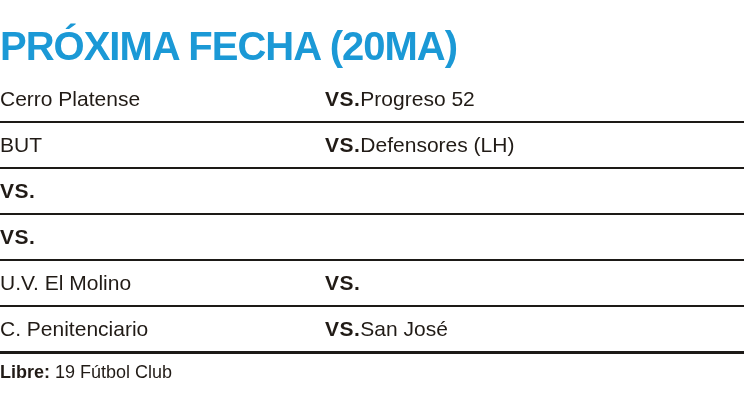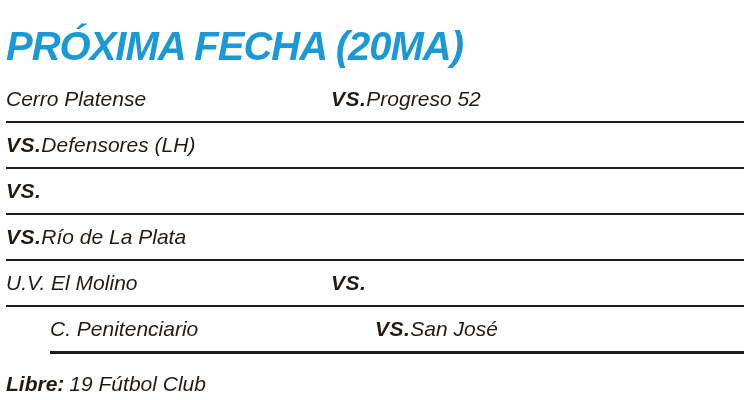--- a/index.html
+++ b/index.html
@@ -15,24 +15,23 @@
     color: #211b16;
   }
   .clip {
     position: relative;
     width: 750px;
     height: 400px;
     background: #ffffff;
   }
   .inner {
     position: absolute;
-    left: 6px;
+    left: 0;
     right: 6px;
     top: 0;
-    font-style: italic;
   }
   .title {
     margin: 22px 0 0 0;
     font-size: 40px;
     line-height: 48px;
     font-weight: 700;
     letter-spacing: -1px;
     color: #1b99d6;
     white-space: nowrap;
   }
@@ -41,40 +40,39 @@
   }
   .row {
     display: flex;
     align-items: center;
     height: 44px;
     border-bottom: 2px solid #1d1a17;
     font-size: 21px;
   }
   .row:last-child {
     border-bottom: 3px solid #1d1a17;
-    margin-left: 44px;
   }
   .home {
     flex: 0 0 325px;
     white-space: nowrap;
     overflow: hidden;
   }
   .vs {
     font-weight: 700;
     letter-spacing: 0.5px;
     white-space: nowrap;
   }
   .away {
     flex: 1 1 auto;
     white-space: nowrap;
     overflow: hidden;
   }
   .footer {
-    margin-top: 18px;
-    font-size: 21px;
+    margin-top: 8px;
+    font-size: 18px;
     white-space: nowrap;
   }
   .footer .label {
     font-weight: 700;
     margin-right: 5px;
   }
 </style>
 </head>
 <body>
 
@@ -85,31 +83,31 @@
 
     <div class="fixtures">
 
       <div class="row">
         <span class="home">Cerro Platense</span>
         <span class="vs">VS.</span>
         <span class="away">Progreso 52</span>
       </div>
 
       <div class="row">
+        <span class="home">BUT</span>
         <span class="vs">VS.</span>
         <span class="away">Defensores (LH)</span>
       </div>
 
       <div class="row">
         <span class="vs">VS.</span>
       </div>
 
       <div class="row">
         <span class="vs">VS.</span>
-        <span class="away">Río de La Plata</span>
       </div>
 
       <div class="row">
         <span class="home">U.V. El Molino</span>
         <span class="vs">VS.</span>
       </div>
 
       <div class="row">
         <span class="home">C. Penitenciario</span>
         <span class="vs">VS.</span>

